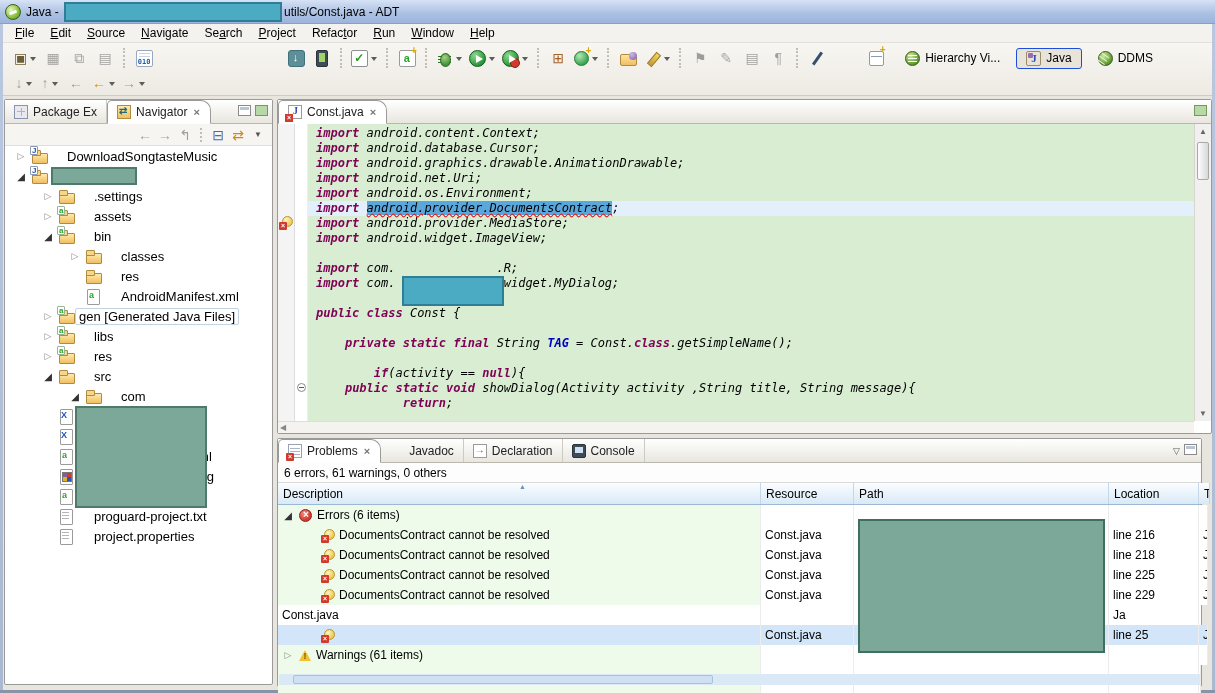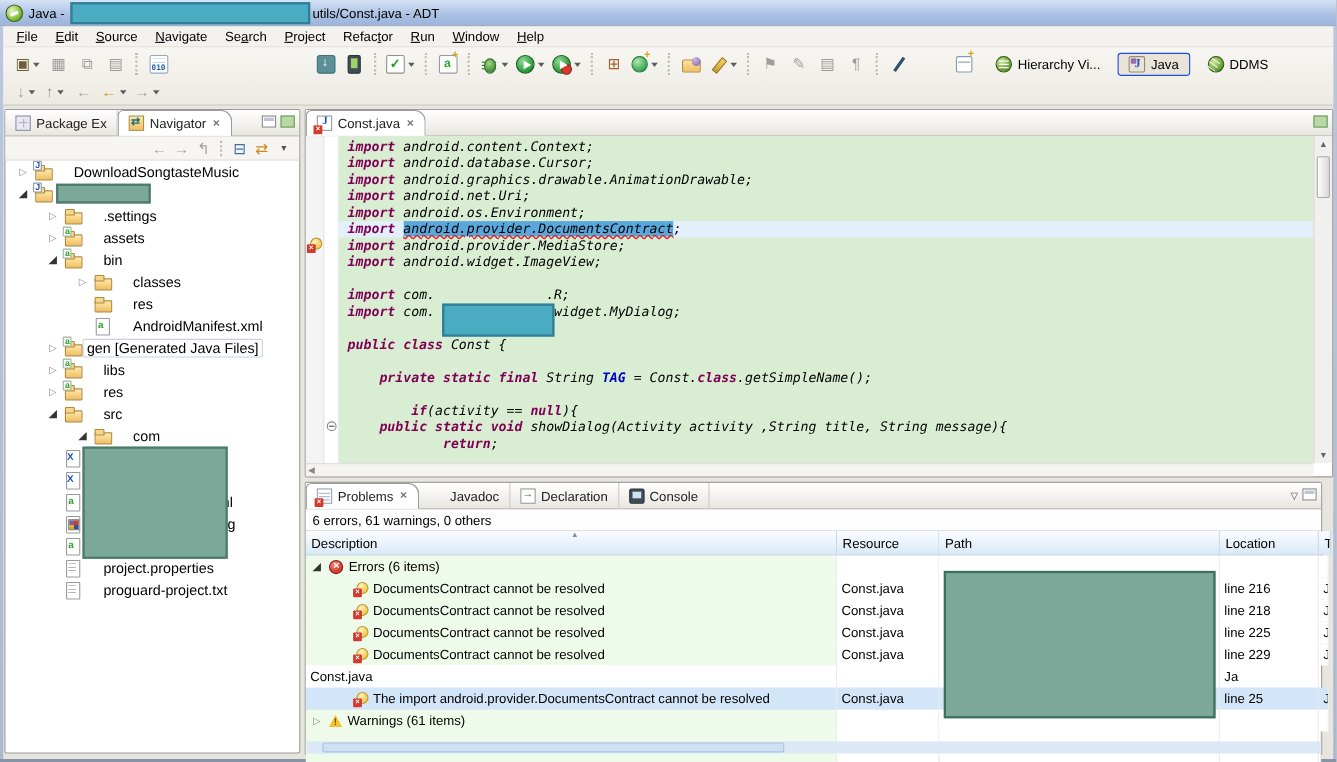--- a/index.html
+++ b/index.html
@@ -56,21 +56,21 @@
   .c-run::after,.c-runx::after{content:"";position:absolute;left:6px;top:4px;border-left:7px solid #fff;border-top:4px solid transparent;border-bottom:4px solid transparent;}
   .c-runx::before{content:"";position:absolute;right:-2px;bottom:-2px;width:8px;height:8px;border-radius:50%;background:#d23a2e;border:1px solid #8e1f16;}
   .c-newclass{border-radius:50%;background:radial-gradient(circle at 35% 30%,#b5e8b0,#3aa655 70%);border:1px solid #237a36;width:15px;height:15px;margin-top:1px;}
   .c-newclass::after{content:"+";position:absolute;right:-3px;top:-7px;color:#d8a514;font-weight:bold;font-size:10px;}
   .c-opentype{background:linear-gradient(#ffe3a0,#f0bf62);border:1px solid #b08b3e;border-radius:2px;height:12px;margin-top:3px;}
   .c-opentype::after{content:"";position:absolute;right:-1px;top:-3px;width:8px;height:8px;border-radius:50%;background:radial-gradient(circle at 35% 30%,#cdb8e8,#7b5fa0);}
   .c-torch{}
   .c-torch::after{content:"";position:absolute;left:7px;top:2px;width:4px;height:13px;background:linear-gradient(#f3d55a,#c79a2e);transform:rotate(40deg);border:1px solid #96701c;}
   .c-pen::after{content:"";position:absolute;left:7px;top:1px;width:3px;height:15px;background:#35506e;transform:rotate(35deg);}
   
-  .persp-bar{position:absolute;right:52px;top:47px;display:flex;align-items:flex-end;gap:6px;}
+  .persp-bar{position:absolute;right:52px;top:47px;display:flex;align-items:center;gap:6px;}
   .persp{display:flex;align-items:center;gap:5px;padding:2px 9px;border:1px solid transparent;border-radius:3px;}
   .persp.active{background:#e9e4da;border:1px solid #1d4ed8;}
   .pi{width:15px;height:15px;border-radius:50%;position:relative;flex:none;}
   .pi-hierarchy,.pi-ddms{background:radial-gradient(circle at 35% 30%,#cfe89a,#5d9732 70%,#3c6b1c);border:1px solid #335c17;}
   .pi-hierarchy::after{content:"";position:absolute;left:2px;top:6px;right:2px;height:1px;background:#fff;box-shadow:0 -3px 0 #fff,0 3px 0 #fff;}
   .pi-ddms::after{content:"";position:absolute;left:2px;top:3px;width:9px;height:1px;background:#e8f5d8;transform:rotate(35deg);box-shadow:0 4px 0 #e8f5d8,0 8px 0 #e8f5d8;}
   .pi-java{border-radius:2px;background:#e8e2d8;border:1px solid #9a8c6a;}
   .pi-java::after{content:"J";position:absolute;left:4px;top:0px;color:#2a52b0;font:bold 11px "Liberation Serif",serif;}
   .pi-java::before{content:"";position:absolute;left:1px;top:1px;width:5px;height:5px;background:#9a6bb5;border-radius:1px;}
   .pi-openpersp{border-radius:2px;background:#fff;border:1px solid #8a9ab5;}
@@ -484,26 +484,26 @@
         <div class="trow" style="padding-left: 33px;">
           <span class="tarrow"></span>
           <span class="fi page axml">
             <b class="lt" style="color: rgb(42, 165, 42);">a</b>
           </span>
           <span class="tlabel">lint.xml</span>
         </div>
         <div class="trow" style="padding-left: 33px;">
           <span class="tarrow"></span>
           <span class="fi page txt"></span>
+          <span class="tlabel">proguard-project.txt</span>
+        </div>
+        <div class="trow" style="padding-left: 33px;">
+          <span class="tarrow"></span>
+          <span class="fi page txt"></span>
           <span class="tlabel">project.properties</span>
-        </div>
-        <div class="trow" style="padding-left: 33px;">
-          <span class="tarrow"></span>
-          <span class="fi page txt"></span>
-          <span class="tlabel">proguard-project.txt</span>
         </div>
       </div>
   </div>
 
   <div class="view" style="left:277px;top:99px;width:935px;height:335px;">
     <div class="vtabs" id="edtabs">
         <div class="vtab active">
           <span class="vi vi-jfile"></span>
           <span>Const.java</span>
           <span class="vclose">×</span>
@@ -651,21 +651,20 @@
         </div>
         <div class="grid prow">
           <div class="pcell">Const.java</div>
           <div class="pcell"></div>
           <div class="pcell">line 216</div>
           <div class="pcell">Ja</div>
         </div>
         <div class="grid prow sel">
           <div class="pcell desc item-ind">
             <span class="bulb"></span>
-            <span>The import android.provider.DocumentsContract cannot be resolved</span>
           </div>
           <div class="pcell">Const.java</div>
           <div class="pcell"></div>
           <div class="pcell">line 25</div>
           <div class="pcell">Ja</div>
         </div>
         <div class="grid prow">
           <div class="pcell desc">
             <span class="garrow">▷</span>
             <span class="gi-warn"></span>

